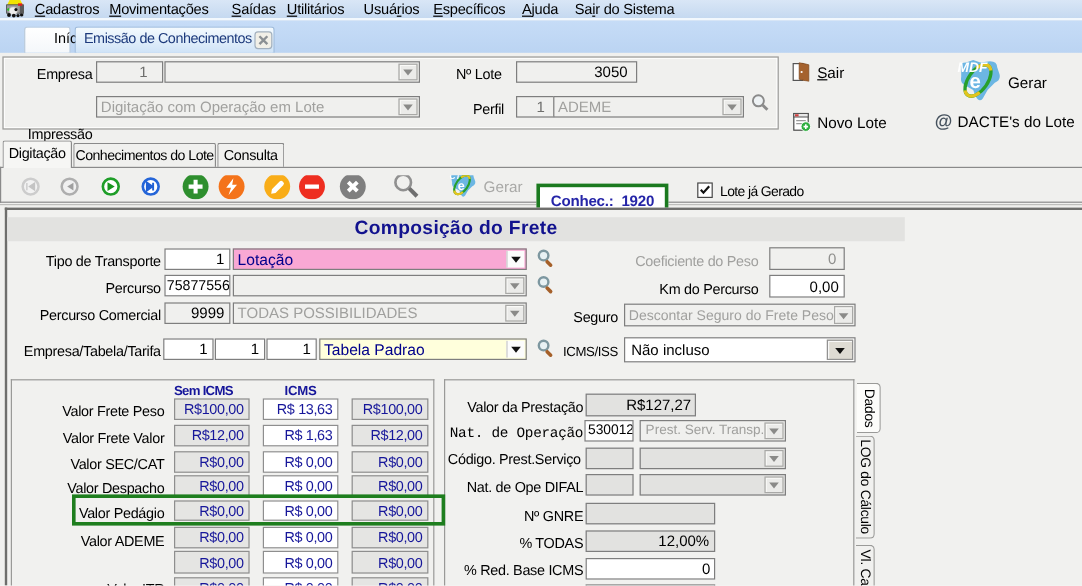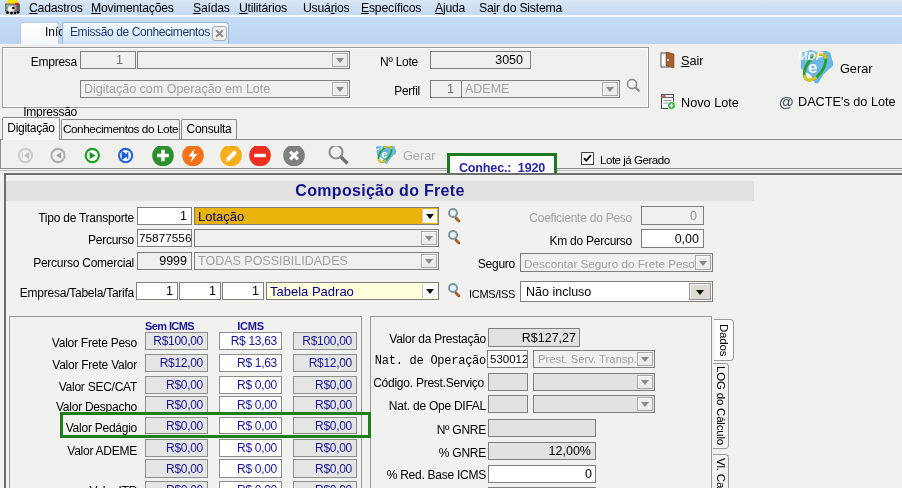--- a/index.html
+++ b/index.html
@@ -247,21 +247,21 @@
 <div class="abs grayer" style="left:6px;top:181px;width:748px;height:20px;"></div>
 <div class="abs" style="left:6px;top:181px;width:748px;height:20px;line-height:20px;text-align:center;
  font-size:16px;font-weight:bold;letter-spacing:0.3px;color:#12128e;">Composição do Frete</div>
 
 <div id="formrows">
 
 <div class="lbl" style="left:0px;top:211px;width:134px;">Tipo de Transporte</div>
 <div class="fld" style="left:137px;top:207px;width:55px;height:18px;">
         <span class="v">1</span>
       </div>
-<div class="fld" style="left:194px;top:207px;width:245px;height:18px;background:#eab308;color:#00008b;">
+<div class="fld" style="left:194px;top:207px;width:245px;height:18px;background:#f9a8d4;color:#00008b;">
  <span class="vl" style="font-size:13px;">Lotação</span>
         <span class="arrowbtn"></span>
       </div>
 <div class="mag o" style="left:448px;top:208px;"></div>
 
 <div class="lbl" style="left:0px;top:233px;width:134px;">Percurso</div>
 <div class="fld" style="left:137px;top:229px;width:55px;height:18px;">
         <span class="vl" style="left:1px;font-size:11.8px;">75877556</span>
       </div>
 <div class="fld gray" style="left:194px;top:229px;width:245px;height:18px;">
@@ -432,21 +432,21 @@
 
 <div class="lbl" style="left:372px;top:399px;width:114px;">Nat. de Ope DIFAL</div>
 <div class="fld grayer" style="left:488px;top:395px;width:40px;height:18px;"></div>
 <div class="fld grayer" style="left:533px;top:395px;width:122px;height:18px;">
         <span class="arrowbtn d"></span>
       </div>
 
 <div class="lbl" style="left:372px;top:423px;width:114px;">Nº GNRE</div>
 <div class="fld grayer" style="left:488px;top:419px;width:108px;height:18px;"></div>
 
-<div class="lbl" style="left:372px;top:446px;width:114px;">% GNRE</div>
+<div class="lbl" style="left:372px;top:446px;width:114px;">% TODAS</div>
 <div class="fld grayer" style="left:488px;top:442px;width:108px;height:18px;">
         <span class="v" style="right:4px;">12,00%</span>
       </div>
 
 <div class="lbl" style="left:372px;top:468px;width:114px;">% Red. Base ICMS</div>
 <div class="fld" style="left:488px;top:465px;width:108px;height:18px;">
         <span class="v" style="right:3px;">0</span>
       </div>
 
 <div class="fld grayer" style="left:488px;top:487px;width:108px;height:18px;"></div>

